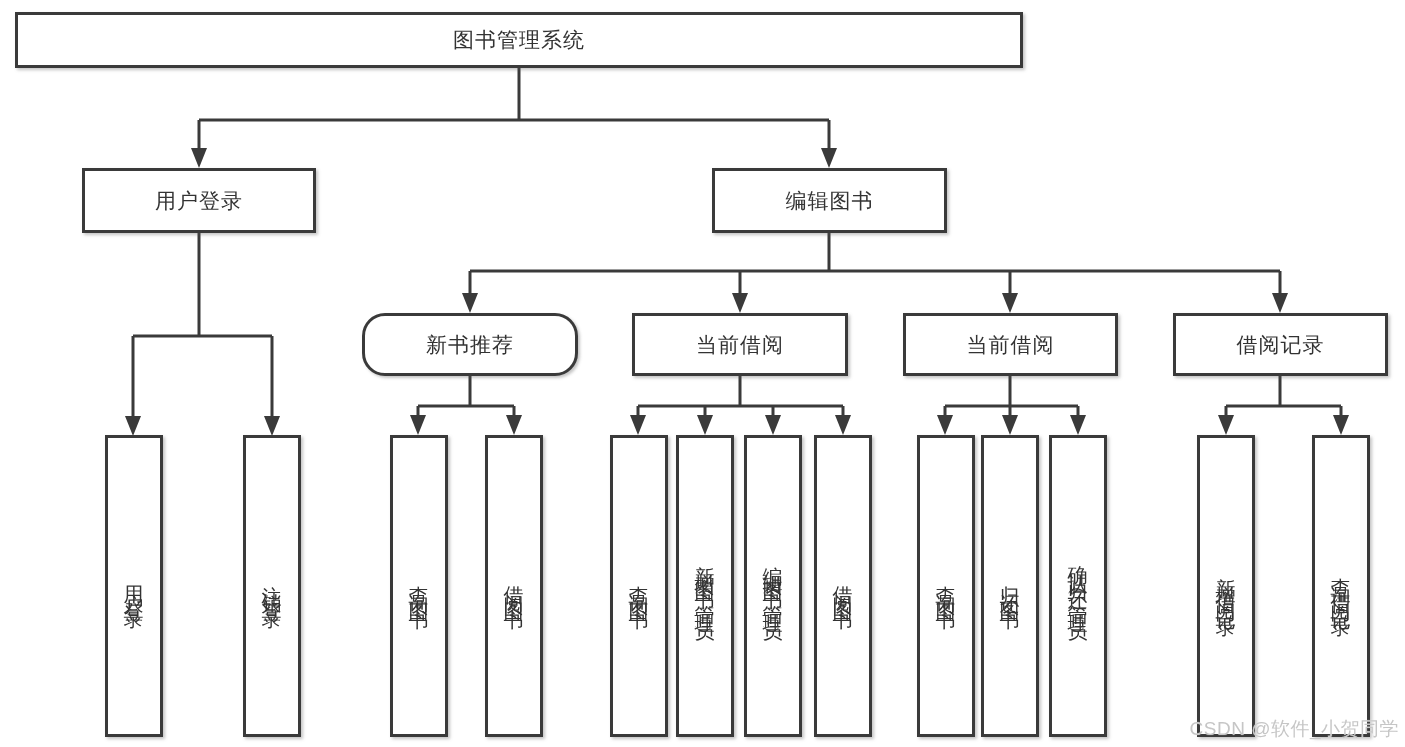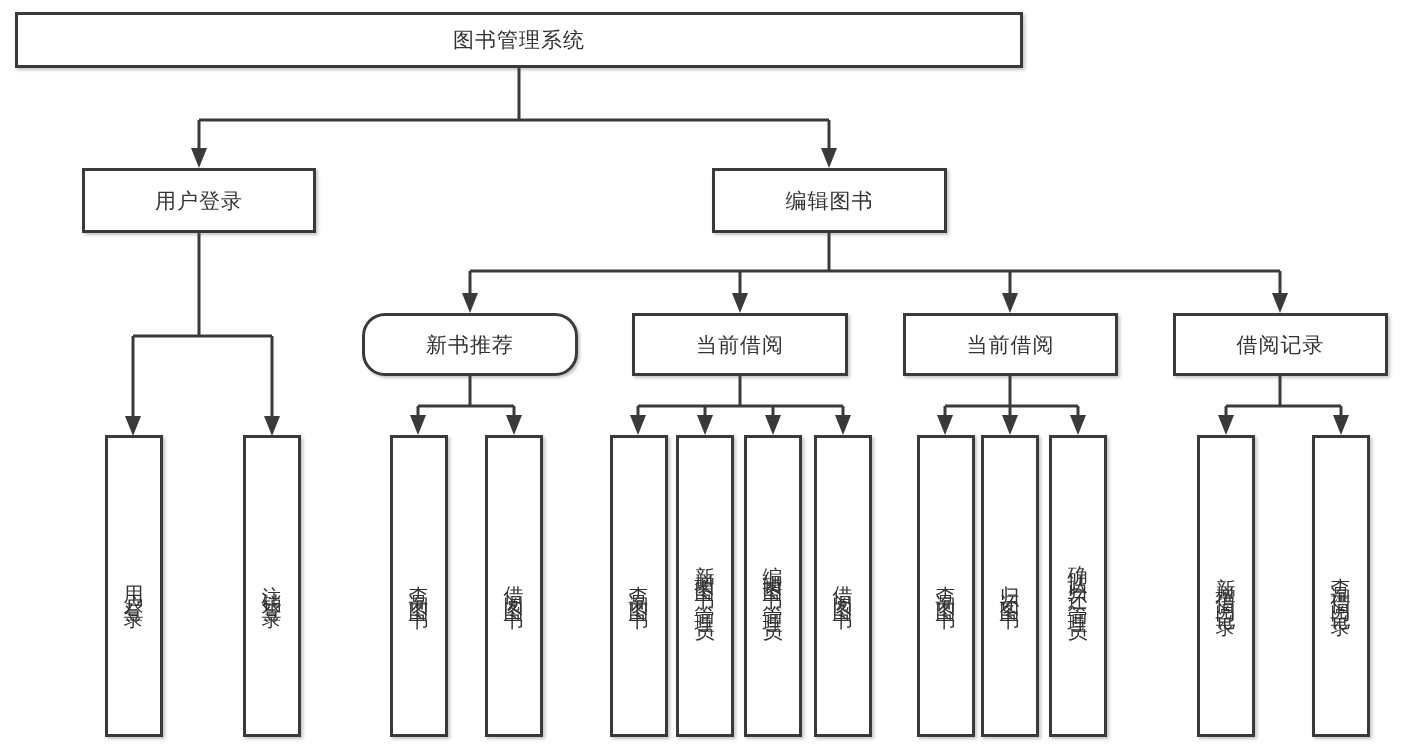--- a/index.html
+++ b/index.html
@@ -131,13 +131,14 @@
   <div class="box leaf L7">编辑图书（管理员）</div>
   <div class="box leaf L8">借阅图书</div>
 
   <div class="box leaf L9">查询图书</div>
   <div class="box leaf L10">归还图书</div>
   <div class="box leaf L11">确认归还（管理员）</div>
 
   <div class="box leaf L12">新增借阅记录</div>
   <div class="box leaf L13">查询借阅记录</div>
 
+  <div class="watermark">CSDN @软件_小贺同学</div>
 </div>
 
 </body></html>

